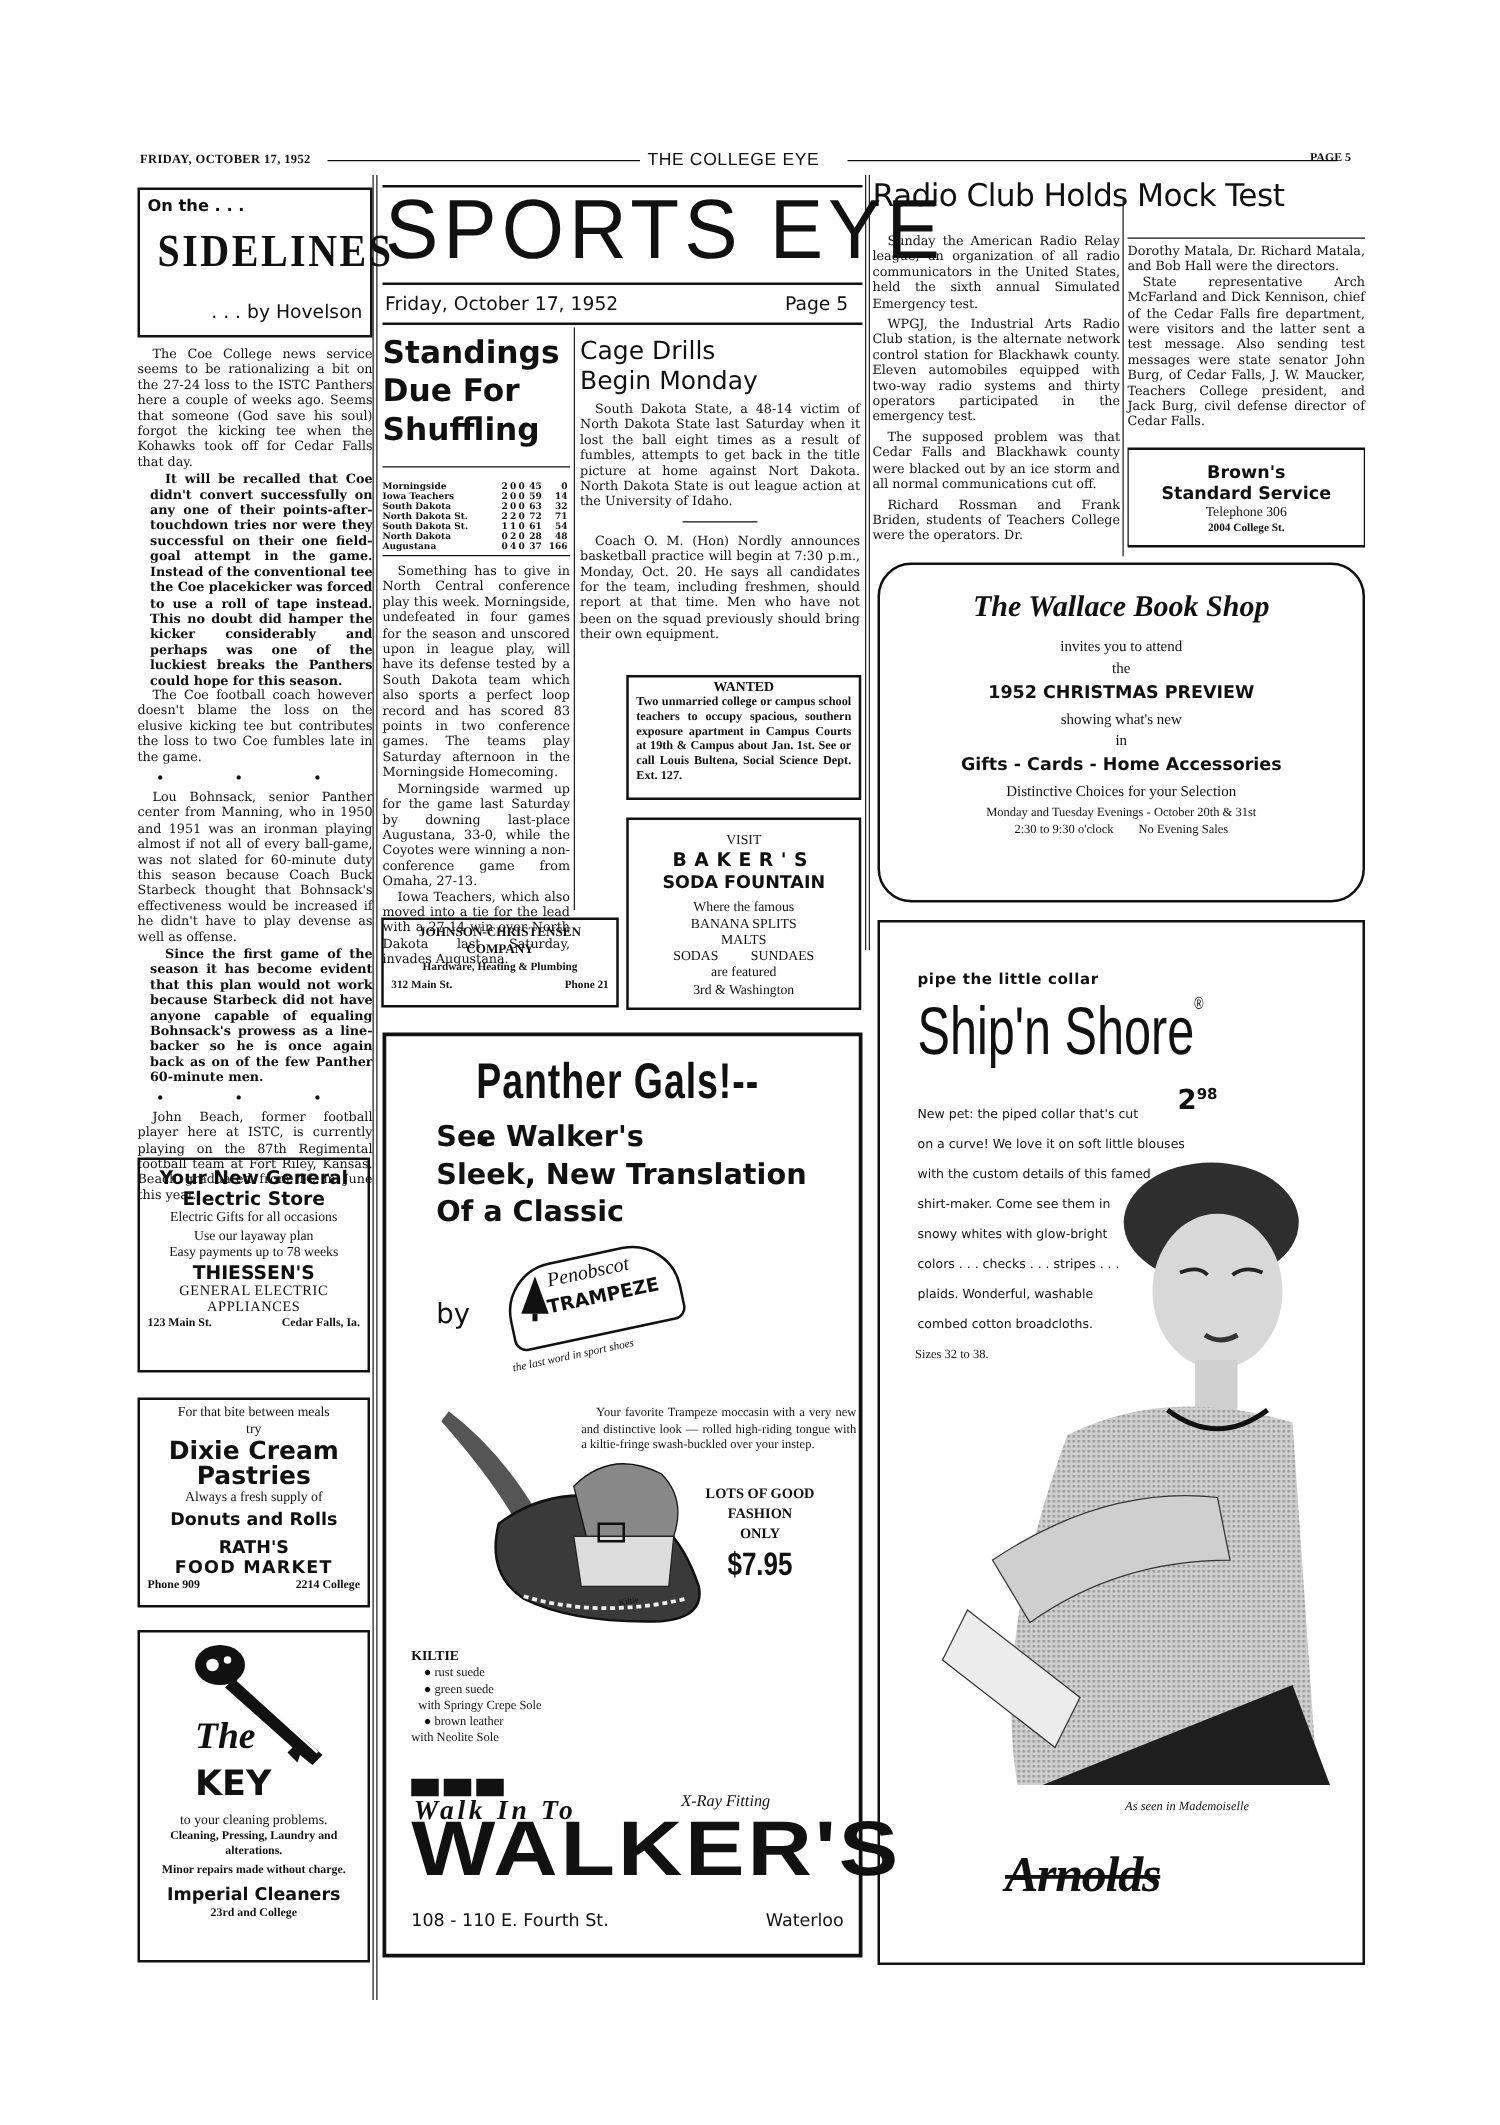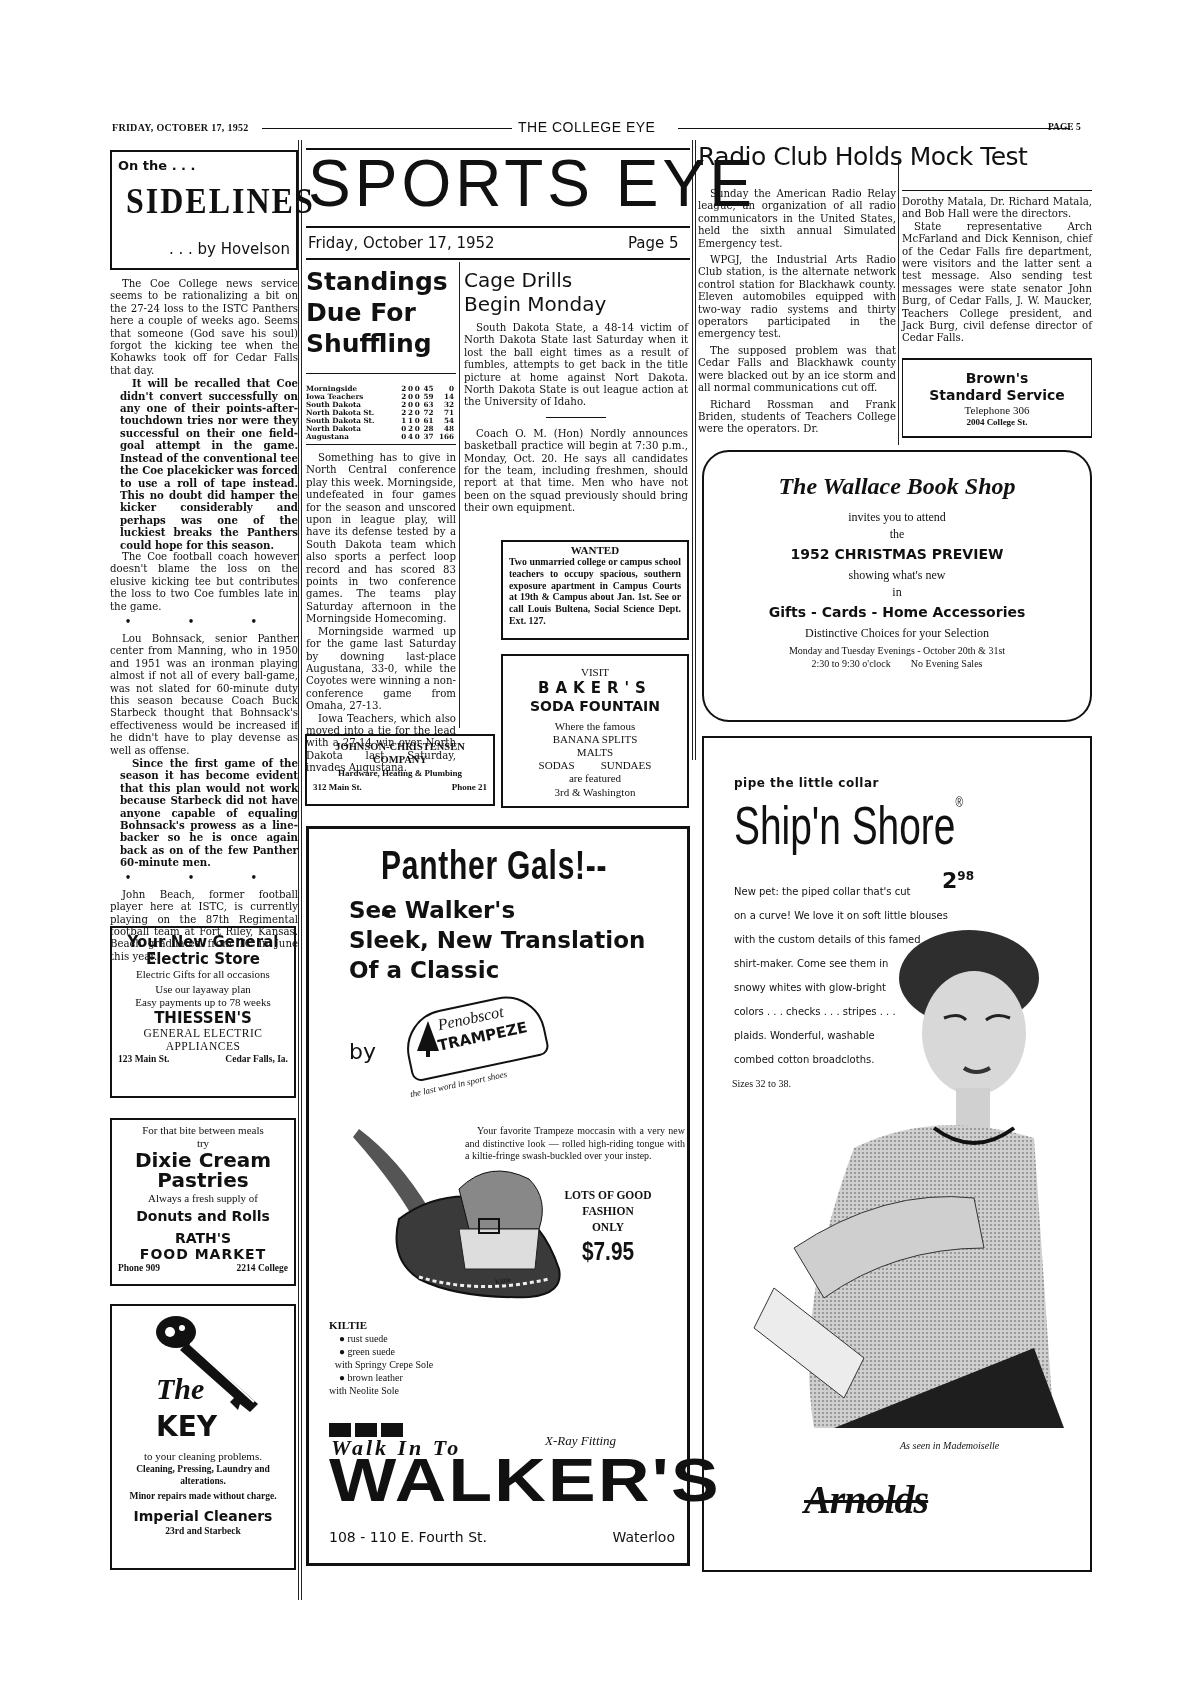--- a/index.html
+++ b/index.html
@@ -88,21 +88,21 @@
     <path d="M34 30 L104 92 L96 100 L86 92 L84 98 L76 90 L80 86 L26 38 Z" fill="#111"></path>
     <path d="M36 32 L100 90" stroke="#fff" stroke-width="2"></path>
   </svg>
   <div class="abs serif" style="left:44px;top:66px;font-size:30px;font-style:italic;font-weight:bold;">The</div>
   <div class="abs sans bold" style="left:44px;top:104px;font-size:28px;">KEY</div>
   <div style="position:absolute;left:0;right:0;top:144px;">
     <div class="serif" style="font-size:11px;line-height:13px;">to your cleaning problems.</div>
     <div class="serif bold" style="font-size:9.5px;line-height:12px;padding:0 10px;">Cleaning, Pressing, Laundry and alterations.</div>
     <div class="serif bold" style="font-size:9.5px;line-height:12px;padding:0 16px;margin-top:3px;">Minor repairs made without charge.</div>
     <div class="sans bold" style="font-size:14px;line-height:18px;margin-top:5px;">Imperial Cleaners</div>
-    <div class="serif bold" style="font-size:9.5px;line-height:12px;">23rd and Starbeck</div>
+    <div class="serif bold" style="font-size:9.5px;line-height:12px;">23rd and College</div>
   </div>
 </div>
 
 <div class="hline" style="left:306px;top:148px;width:384px;"></div>
 <div class="abs sansc" style="left:308px;top:148px;font-size:64px;letter-spacing:4px;line-height:70px;transform:scaleY(1.05);">SPORTS EYE</div>
 <div class="hline" style="left:306px;top:226px;width:384px;"></div>
 <div class="abs sans" style="left:308px;top:234px;font-size:15px;">Friday, October 17, 1952</div>
 <div class="abs sans" style="left:628px;top:234px;font-size:15px;">Page 5</div>
 <div class="hline" style="left:306px;top:258px;width:384px;"></div>
 

